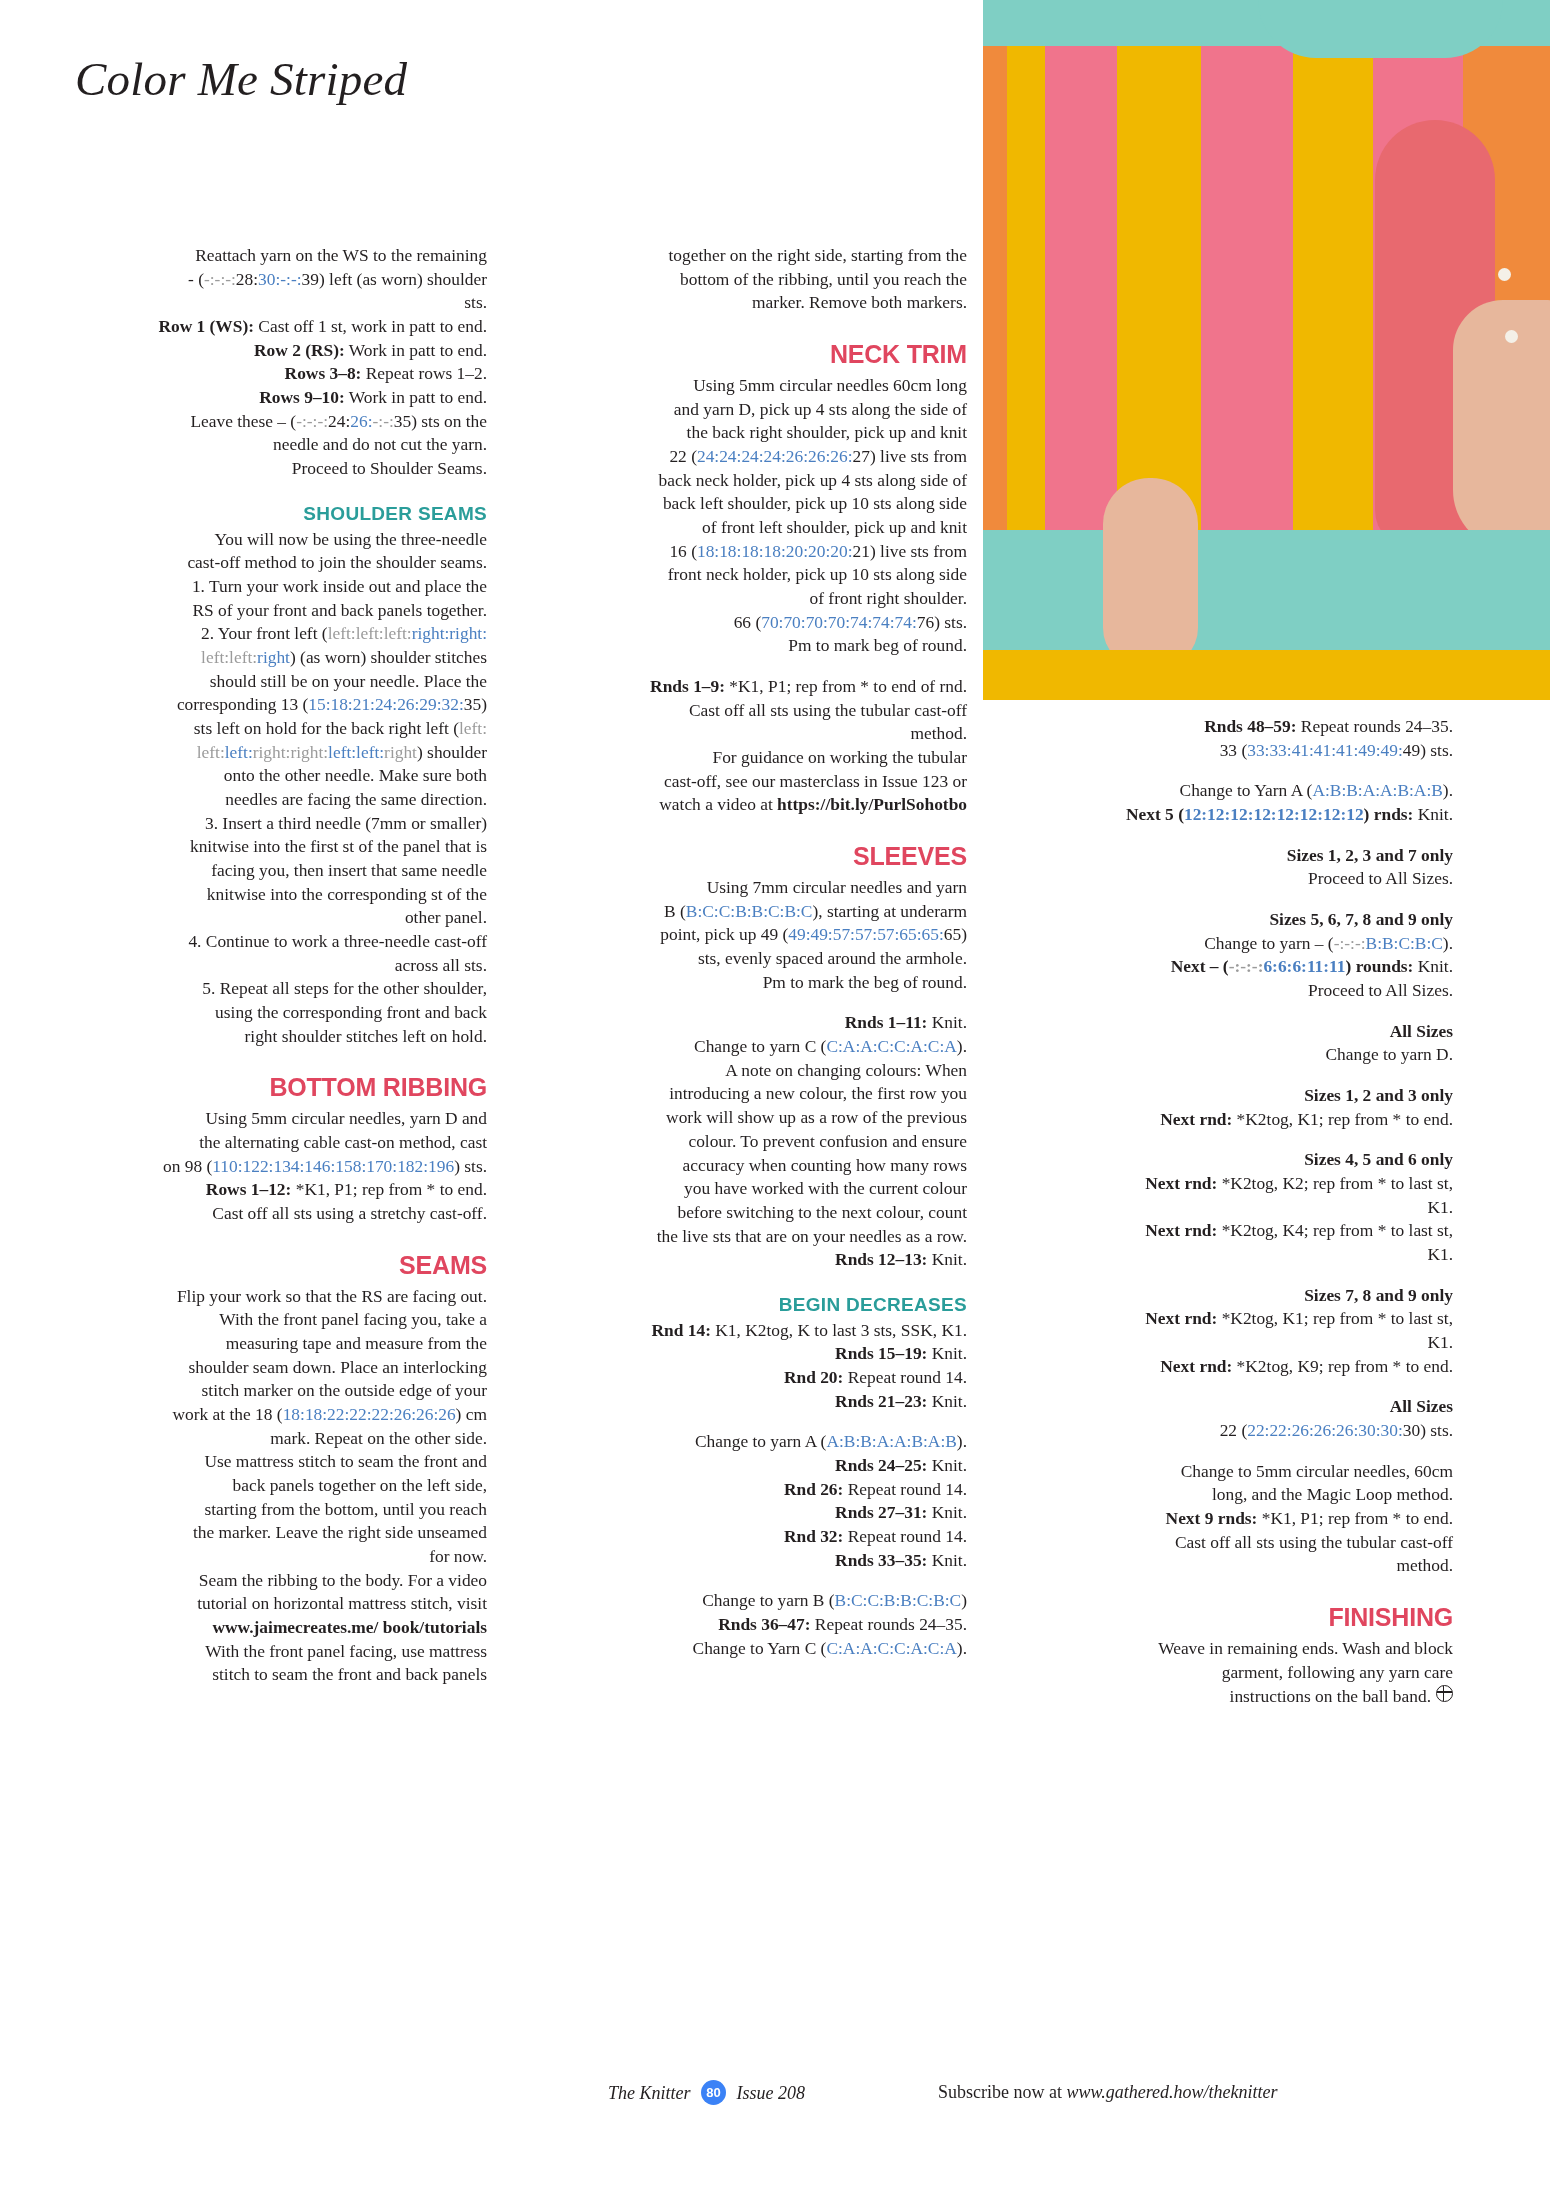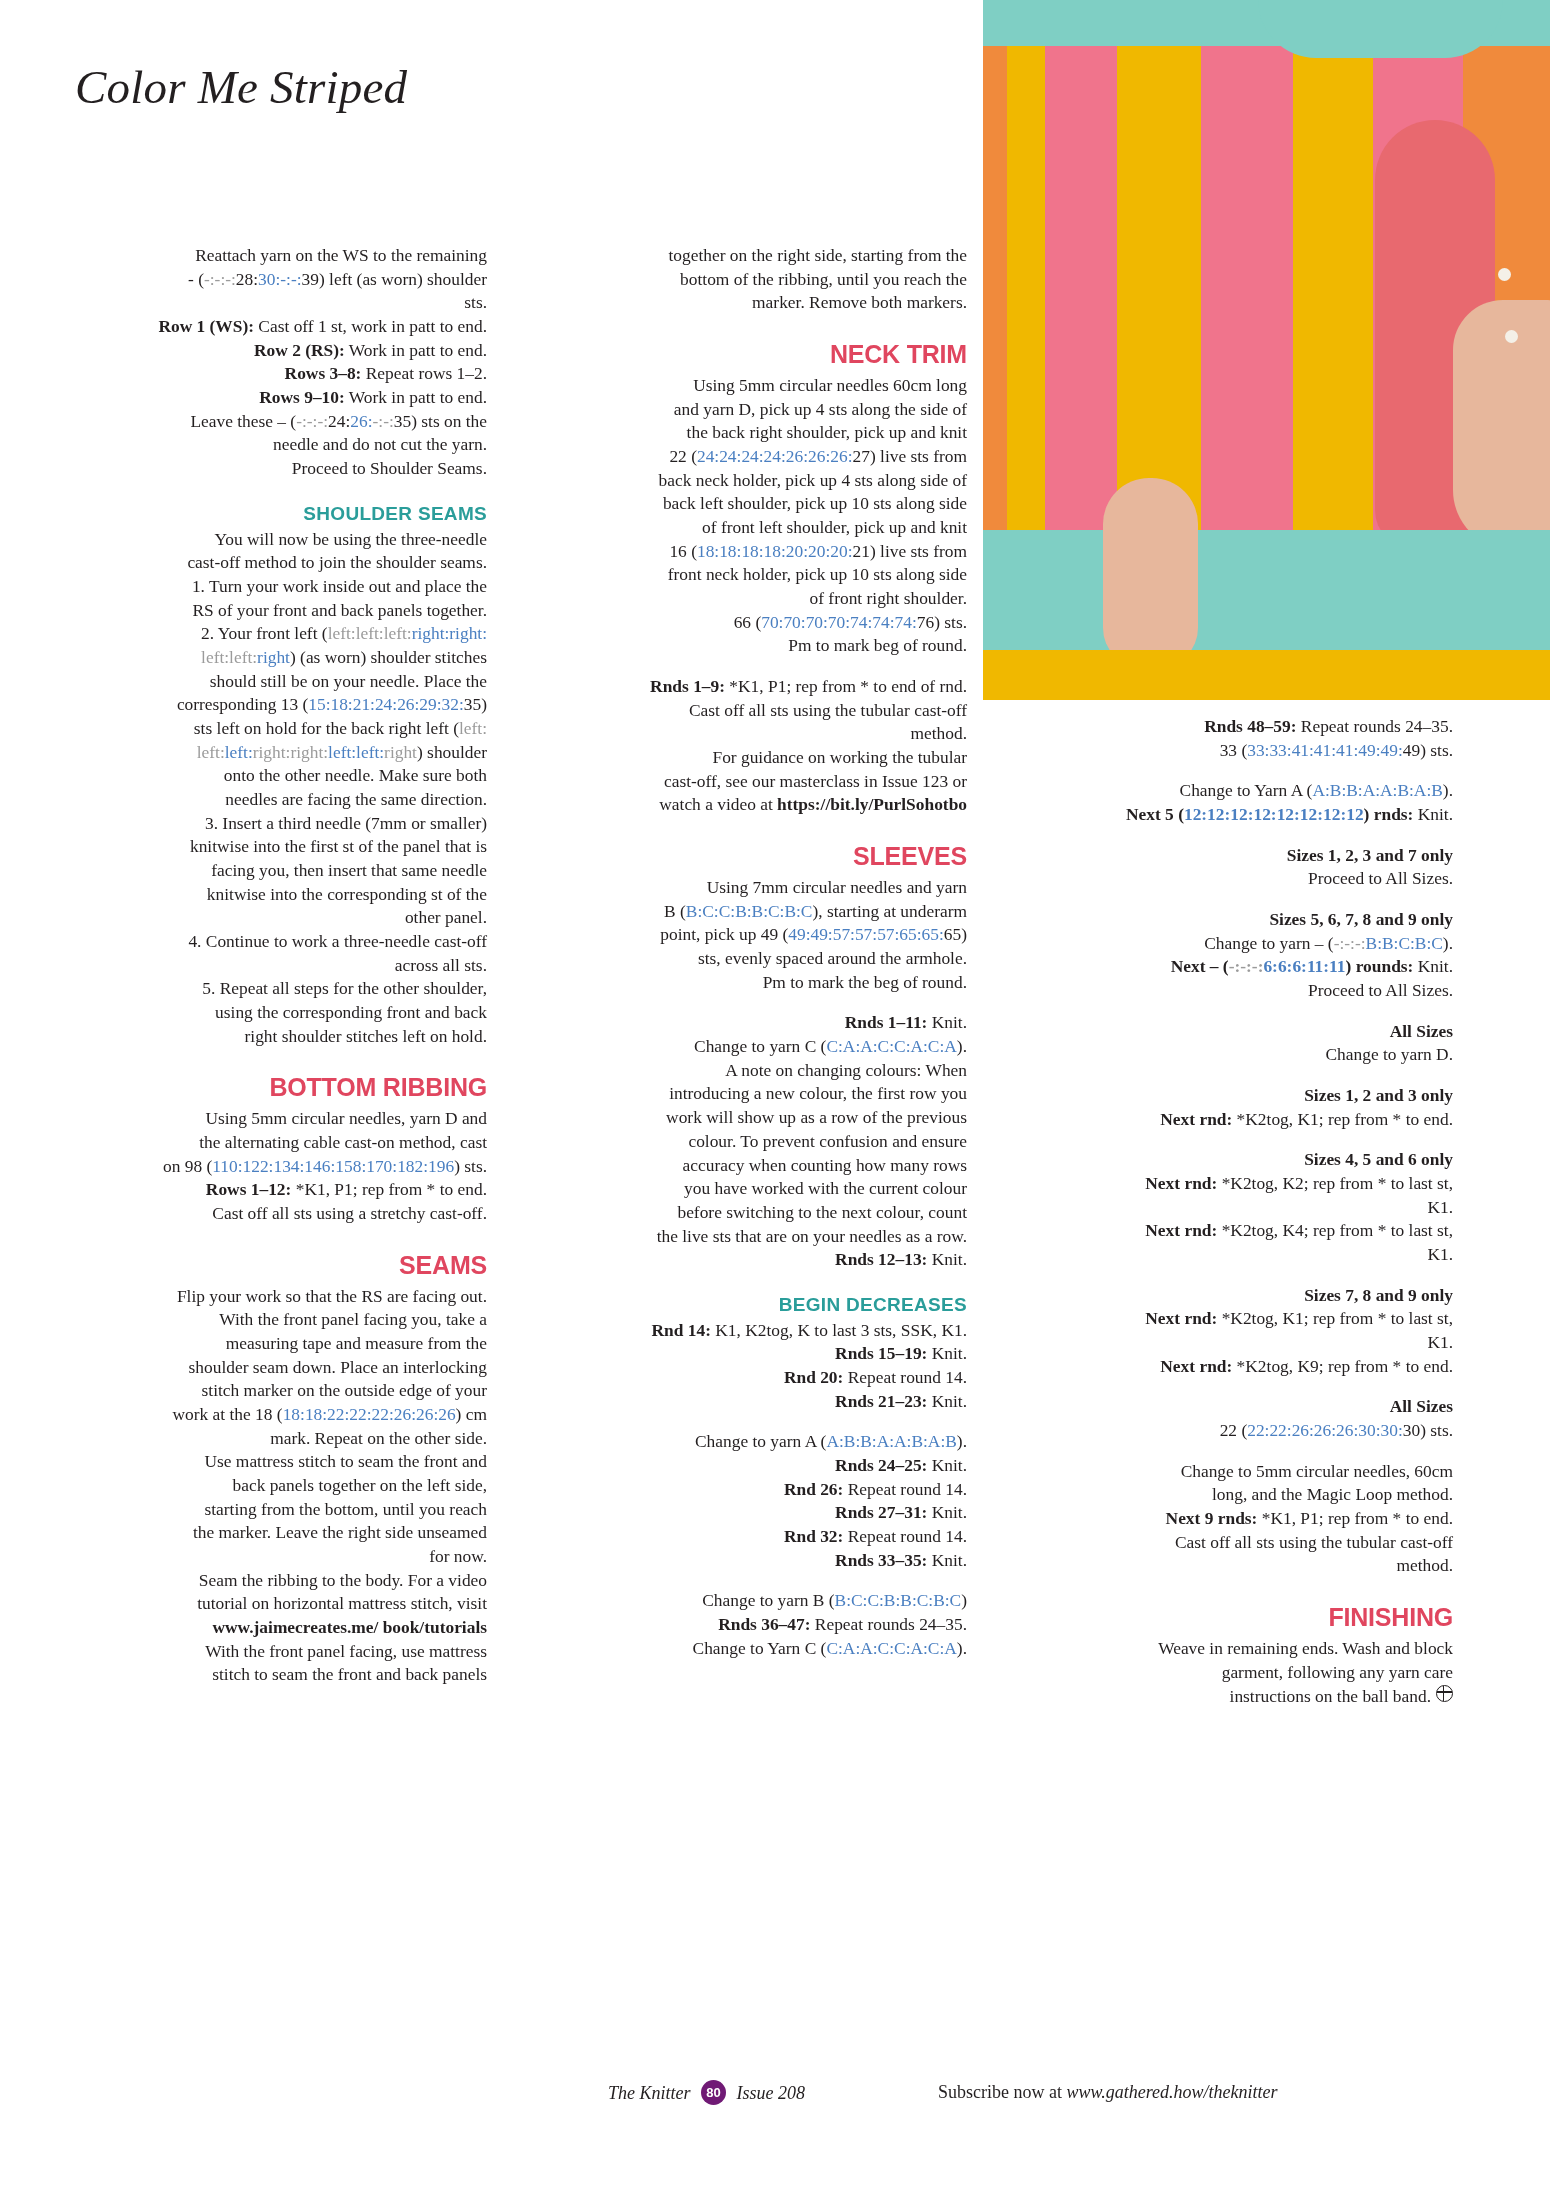--- a/index.html
+++ b/index.html
@@ -112,21 +112,21 @@
     width: 13px;
     height: 13px;
     border-radius: 50%;
     background: #f4f0e8;
   }
 
   
   .title {
     position: absolute;
     left: 75px;
-    top: 60px;
+    top: 52px;
     font-family: "Liberation Serif", serif;
     font-style: italic;
     font-size: 47px;
     color: #231f20;
     letter-spacing: 0.2px;
   }
 
   
   .col {
     position: absolute;
@@ -173,21 +173,21 @@
     font-size: 18px;
   }
   .footer .mag {
     font-style: italic;
   }
   .badge {
     display: inline-block;
     width: 25px;
     height: 25px;
     border-radius: 50%;
-    background: #701a75;
+    background: #3b82f6;
     color: #fff;
     font-style: normal;
     font-size: 13px;
     line-height: 25px;
     text-align: center;
     font-family: "Liberation Sans", sans-serif;
     font-weight: bold;
     vertical-align: middle;
     margin: 0 6px;
     position: relative;

